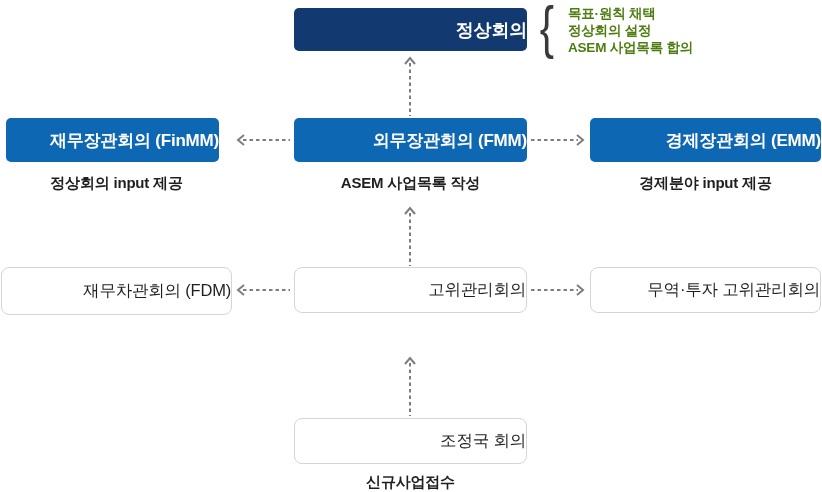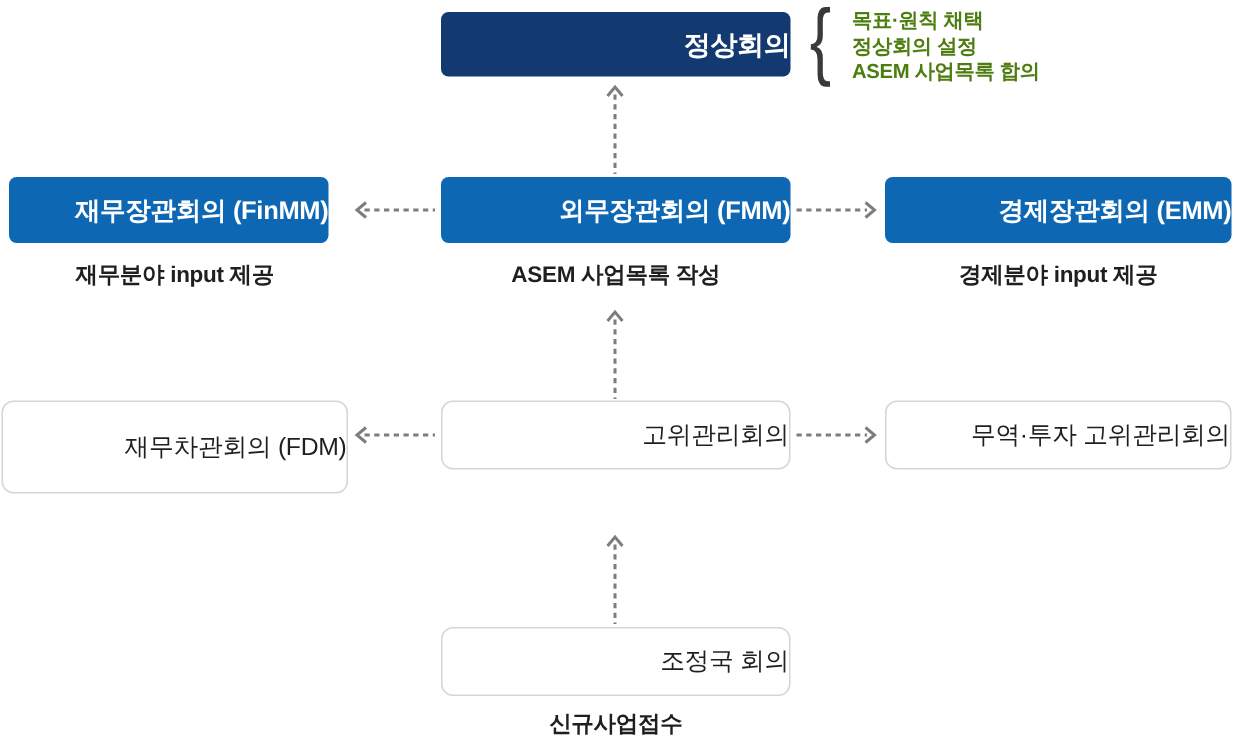--- a/index.html
+++ b/index.html
@@ -84,30 +84,30 @@
 
   <svg class="arrow" style="left:236px; top:133px" width="54" height="14">
     <polyline points="8,2 2,7 8,12"></polyline>
     <line x1="7" y1="7" x2="54" y2="7"></line>
   </svg>
   <svg class="arrow" style="left:531px; top:133px" width="54" height="14">
     <polyline points="46,2 52,7 46,12"></polyline>
     <line x1="0" y1="7" x2="47" y2="7"></line>
   </svg>
 
-  <div class="caption" style="left:1px; top:174px; width:231px">재무분야 input 제공</div>
+  <div class="caption" style="left:1px; top:174px; width:231px">정상회의 input 제공</div>
   <div class="caption" style="left:294px; top:174px; width:233px">ASEM 사업목록 작성</div>
   <div class="caption" style="left:590px; top:174px; width:231px">경제분야 input 제공</div>
 
   <svg class="arrow" style="left:403px; top:206px" width="14" height="60">
     <polyline points="2,8 7,2 12,8"></polyline>
     <line x1="7" y1="7" x2="7" y2="60"></line>
   </svg>
 
-  <div class="box plain" style="left:1px; top:267px; width:231px; height:62px">
+  <div class="box plain" style="left:1px; top:267px; width:231px; height:48px">
     <span>재무차관회의 (FDM)</span>
   </div>
   <div class="box plain" style="left:294px; top:267px; width:233px; height:46px">
     <span>고위관리회의</span>
   </div>
   <div class="box plain" style="left:590px; top:267px; width:231px; height:46px">
     <span>무역·투자 고위관리회의</span>
   </div>
 
   <svg class="arrow" style="left:236px; top:283px" width="54" height="14">

